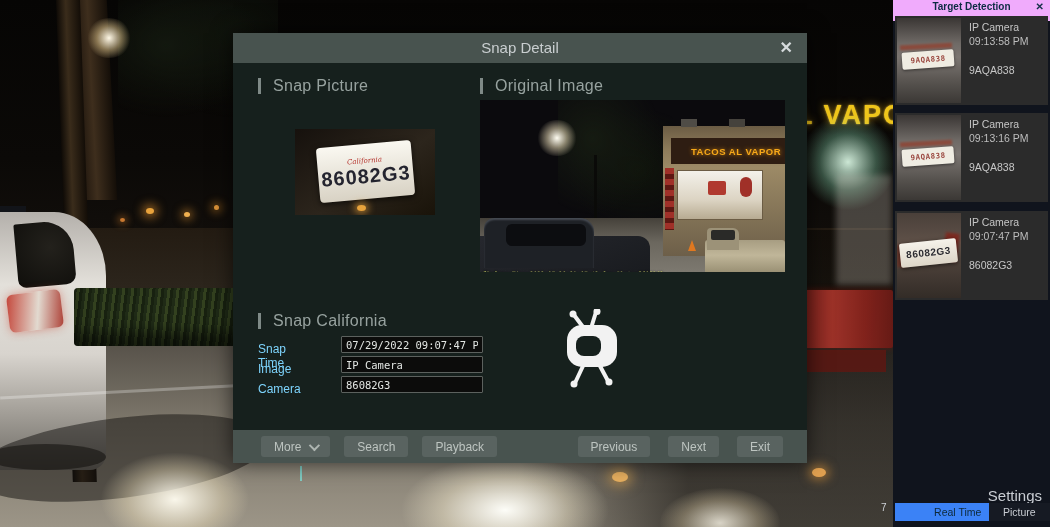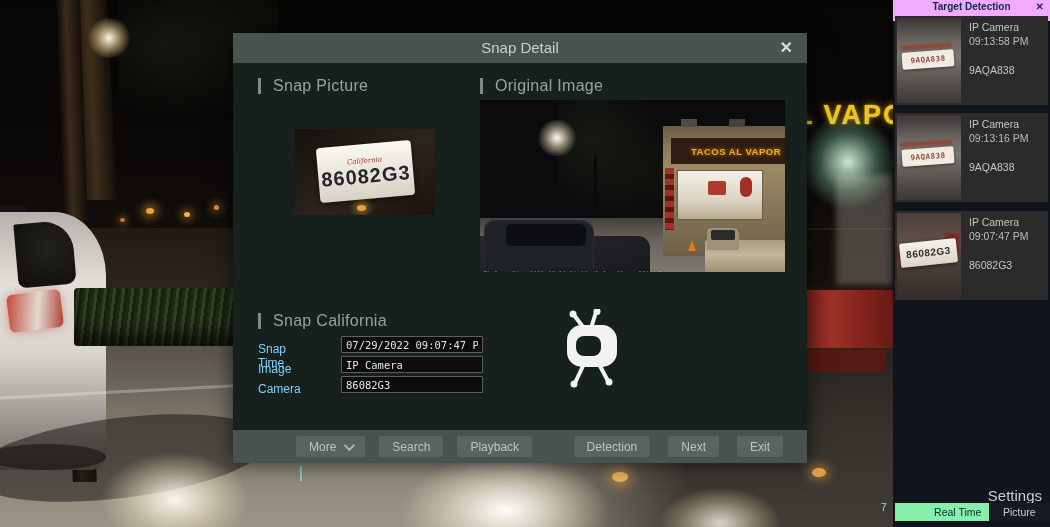--- a/index.html
+++ b/index.html
@@ -130,21 +130,21 @@
     border:1px solid #5c615e;color:#e3e6e3;font-family:"DejaVu Sans Mono",monospace;font-size:10.5px;
     padding:0 4px;box-sizing:border-box;border-radius:1px;}
   .r1{top:303px;} .r2{top:323px;} .r3{top:343px;}
 
   .dvrs{position:absolute;left:328px;top:276px;display:flex;align-items:center;gap:14px;}
   .dvrs-text{font-family:"DejaVu Serif",serif;font-size:46px;color:#f2f2f2;letter-spacing:5px;line-height:46px;}
 
   .dlg-footer{position:absolute;left:0;right:0;bottom:0;height:33px;background:#48534f;}
   .btn{height:21px;padding:0 13px;background:#596360;border:none;border-radius:3px;color:#bdc4c0;
     font-size:12px;font-family:"Liberation Sans",sans-serif;cursor:pointer;display:inline-flex;align-items:center;gap:8px;}
-  .fgroup-l{position:absolute;left:28px;top:6px;display:flex;gap:14px;margin-left:35px;}
+  .fgroup-l{position:absolute;left:28px;top:6px;display:flex;gap:14px;}
   .fgroup-r{position:absolute;right:24px;top:6px;display:flex;gap:18px;}
   .chev{width:6px;height:6px;border-right:2px solid #aeb5b1;border-bottom:2px solid #aeb5b1;
     transform:rotate(45deg) translateY(-2px);display:inline-block;}
 
   
   .panel{position:absolute;left:893px;top:0;width:157px;height:527px;background:#10141d;z-index:10;}
   .pn-header{position:absolute;left:0;top:0;right:0;height:21px;background:#f0abfc;}
   .pn-title{position:absolute;left:0;right:0;top:1px;text-align:center;font-size:10px;font-weight:bold;color:#0c2b42;}
   .pn-close{position:absolute;right:6px;top:1px;font-size:10px;font-weight:bold;color:#123047;cursor:pointer;}
   .pn-item{position:absolute;left:2px;width:153px;height:89px;background:#2b2b2b;display:flex;}
@@ -161,21 +161,21 @@
   .t-plate3{position:absolute;left:3px;top:28px;width:57px;height:24px;border-radius:2px;transform:rotate(-6deg);
     background:linear-gradient(180deg,#f5f2ea,#ddd6c8);text-align:center;line-height:24px;font-size:10px;
     font-weight:bold;color:#2a2a30;letter-spacing:.5px;box-shadow:0 1px 4px rgba(0,0,0,.6);}
   .meta{position:relative;flex:1;padding:4px 6px;font-size:10.5px;color:#c6c6c6;}
   .meta .cam{margin-top:1px;}
   .meta .time{margin-top:2px;color:#bdbdbd;}
   .meta .plate-txt{position:absolute;left:6px;top:48px;color:#c6c6c6;}
   .pn-settings{position:absolute;right:8px;top:487px;font-size:15px;color:#c9cdd3;cursor:pointer;}
   .pn-tabs{position:absolute;left:2px;right:0;top:503px;height:18px;display:flex;}
   .pn-tab{flex:1;display:flex;align-items:center;justify-content:center;font-size:10.5px;cursor:pointer;}
-  .tab-active{background:#86efac;color:#0d2838;padding-left:32px;}
+  .tab-active{background:#3b82f6;color:#0d2838;padding-left:32px;}
   .tab-idle{background:#161a23;color:#c9cdd3;}
 </style>
 </head>
 <body>
 
 <div class="screen">
 
   <div class="bg">
     <div class="bg-mid"></div>
     <div class="bg-pave"></div>
@@ -313,21 +313,21 @@
     <div class="dlg-footer">
       <div class="fgroup-l">
         <button class="btn">
           <span>More</span>
           <span class="chev"></span>
         </button>
         <button class="btn">Search</button>
         <button class="btn">Playback</button>
       </div>
       <div class="fgroup-r">
-        <button class="btn">Detection</button>
+        <button class="btn">Previous</button>
         <button class="btn">Next</button>
         <button class="btn">Exit</button>
       </div>
     </div>
   </div>
 
   <div class="panel">
     <div class="pn-header">
       <div class="pn-title">Target Detection</div>
       <div class="pn-close">✕</div>

